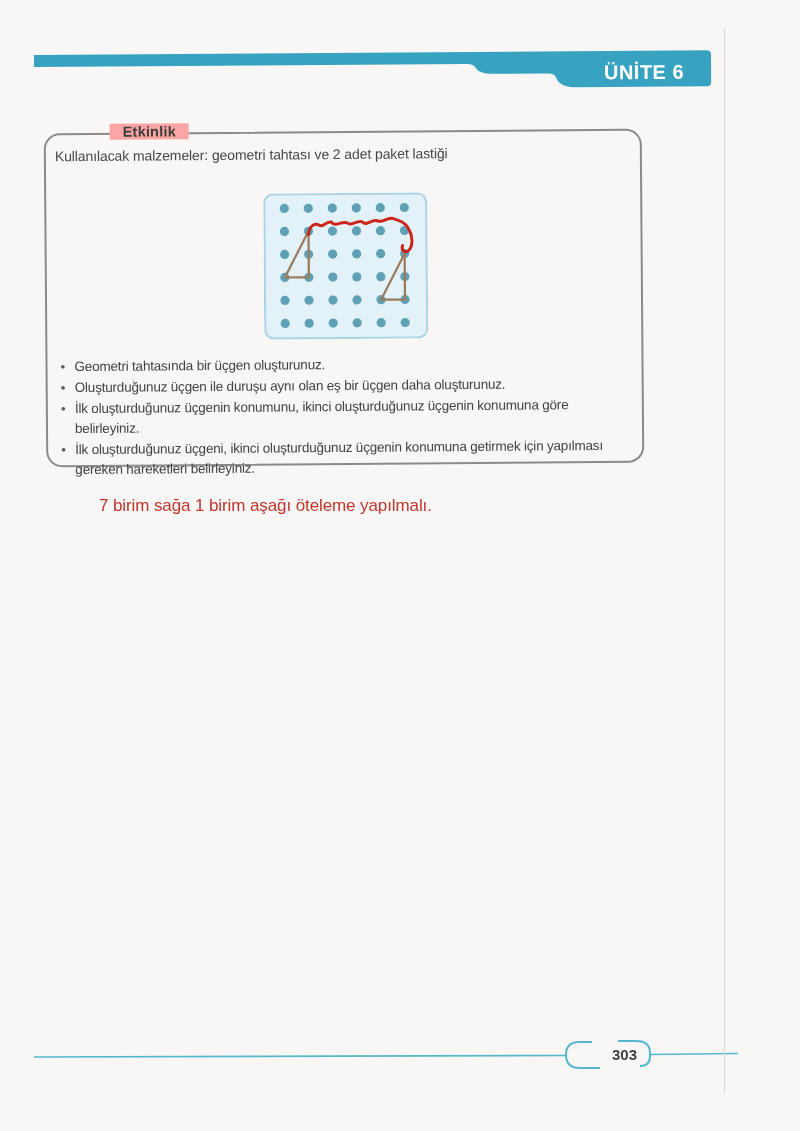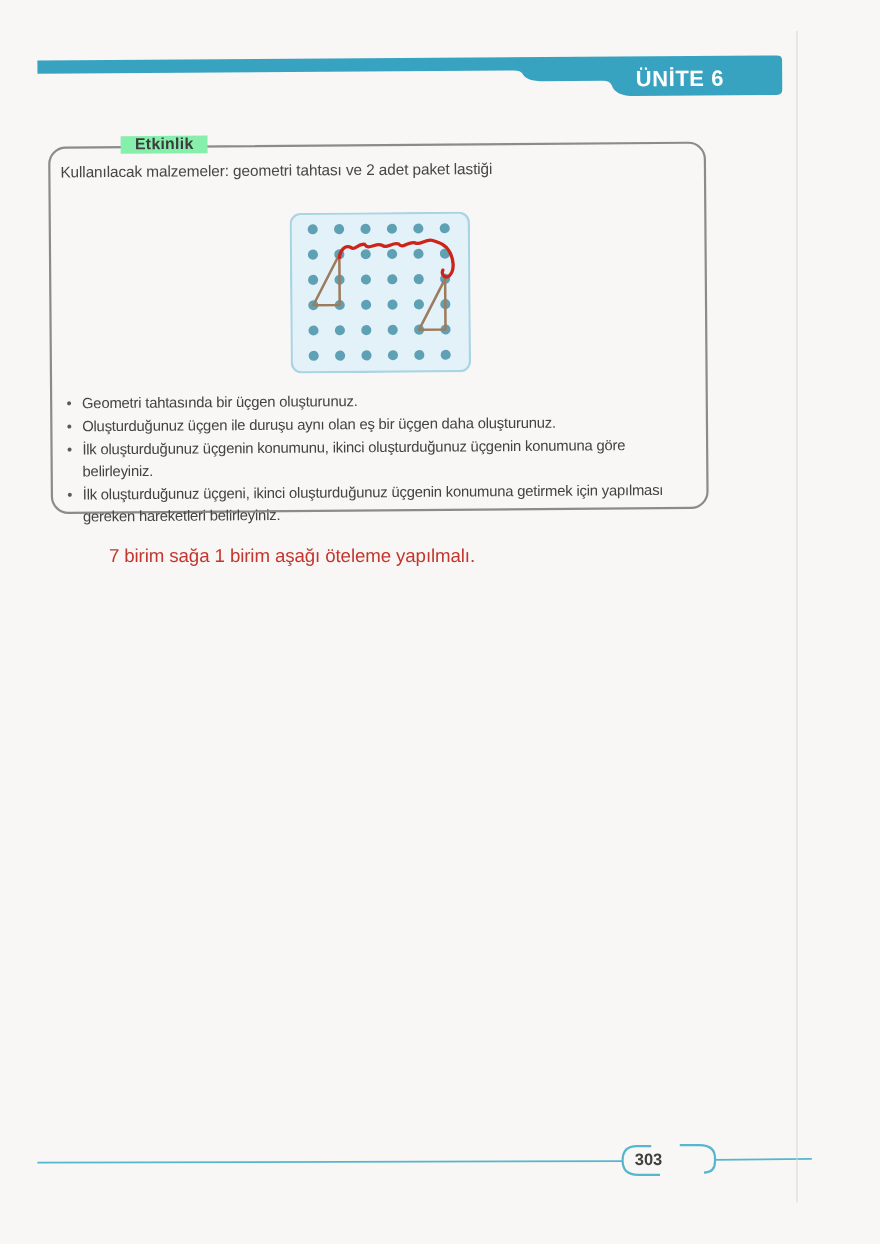--- a/index.html
+++ b/index.html
@@ -7,32 +7,32 @@
     width:800px;height:1131px;position:relative;overflow:hidden;
     background:#f8f7f5;
     font-family:"Liberation Sans", sans-serif;
   }
   
   .header-svg{position:absolute;left:0;top:0;width:800px;height:110px;
     transform:rotate(-0.4deg);transform-origin:40px 60px;}
   .unit-label{
     position:absolute;left:578px;top:59px;width:132px;height:26px;
     color:#ffffff;font-size:20px;font-weight:bold;letter-spacing:0.5px;
-    text-align:left;line-height:26px;
+    text-align:center;line-height:26px;
     transform:rotate(-0.4deg);
   }
   
   .activity-box{
     position:absolute;left:45px;top:131px;width:594px;height:330px;
     border:2px solid #8b8b8b;border-radius:16px;
     transform:rotate(-0.45deg);
   }
   .etkinlik-label{
     position:absolute;left:64px;top:-11px;
-    background:#86efac;padding:0 13px;
+    background:#fca5a5;padding:0 13px;
     font-size:14.5px;font-weight:bold;color:#3c3c3c;letter-spacing:0.2px;
   }
   .materials{
     position:absolute;left:9px;top:13px;width:570px;
     font-size:14px;color:#474747;letter-spacing:-0.1px;
   }
   .geoboard-wrap{position:absolute;left:217px;top:60px;width:164px;height:146px;}
   .bullets{
     position:absolute;left:10px;top:222px;width:578px;
     margin:0;padding:0;list-style:none;
@@ -46,21 +46,21 @@
   }
   
   .answer{
     position:absolute;left:99px;top:496px;width:480px;
     font-size:17px;letter-spacing:-0.1px;
   }
   
   .footer-svg{position:absolute;left:0;top:1020px;width:800px;height:60px;}
   .page-number{
     position:absolute;left:577px;top:1046px;width:60px;height:18px;
-    text-align:left;font-size:15px;font-weight:bold;color:#3f3f3f;line-height:18px;
+    text-align:right;font-size:15px;font-weight:bold;color:#3f3f3f;line-height:18px;
   }
   .page-edge{
     position:absolute;left:724px;top:28px;width:1px;height:1065px;
     background:#d9d8d4;
   }
 </style>
 </head>
 <body>
 
 <svg class="header-svg" viewBox="0 0 800 110">

